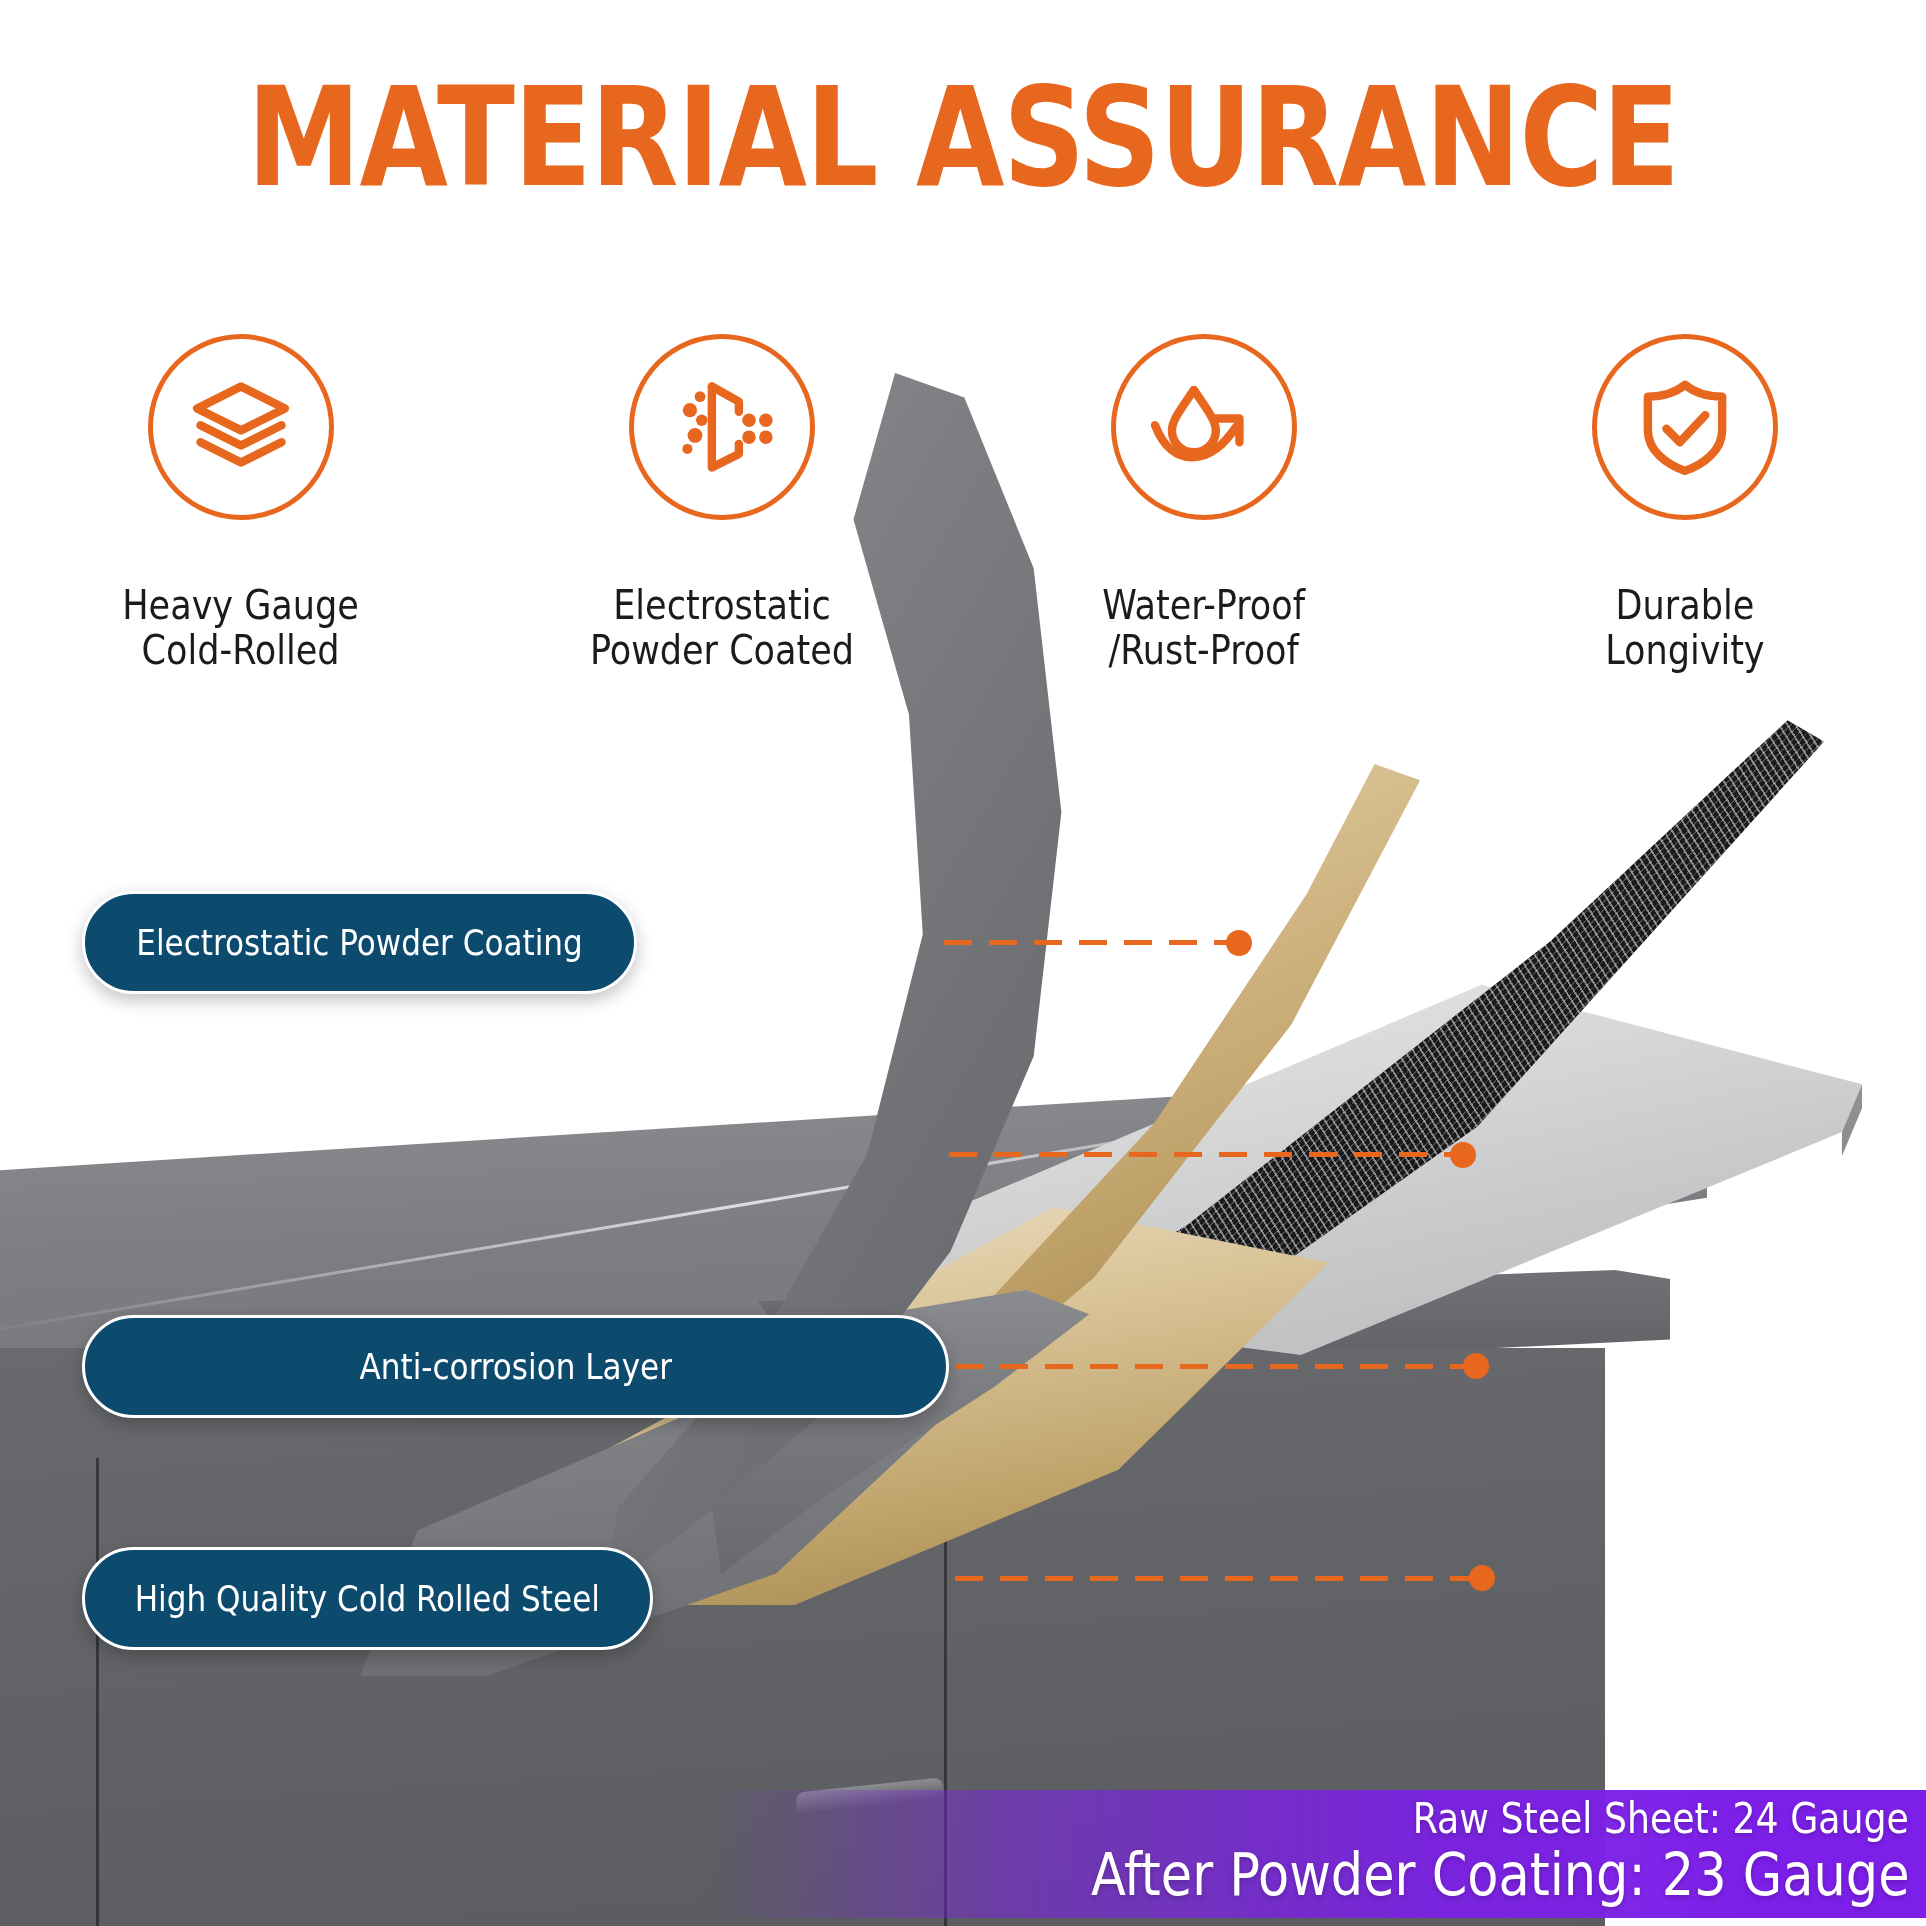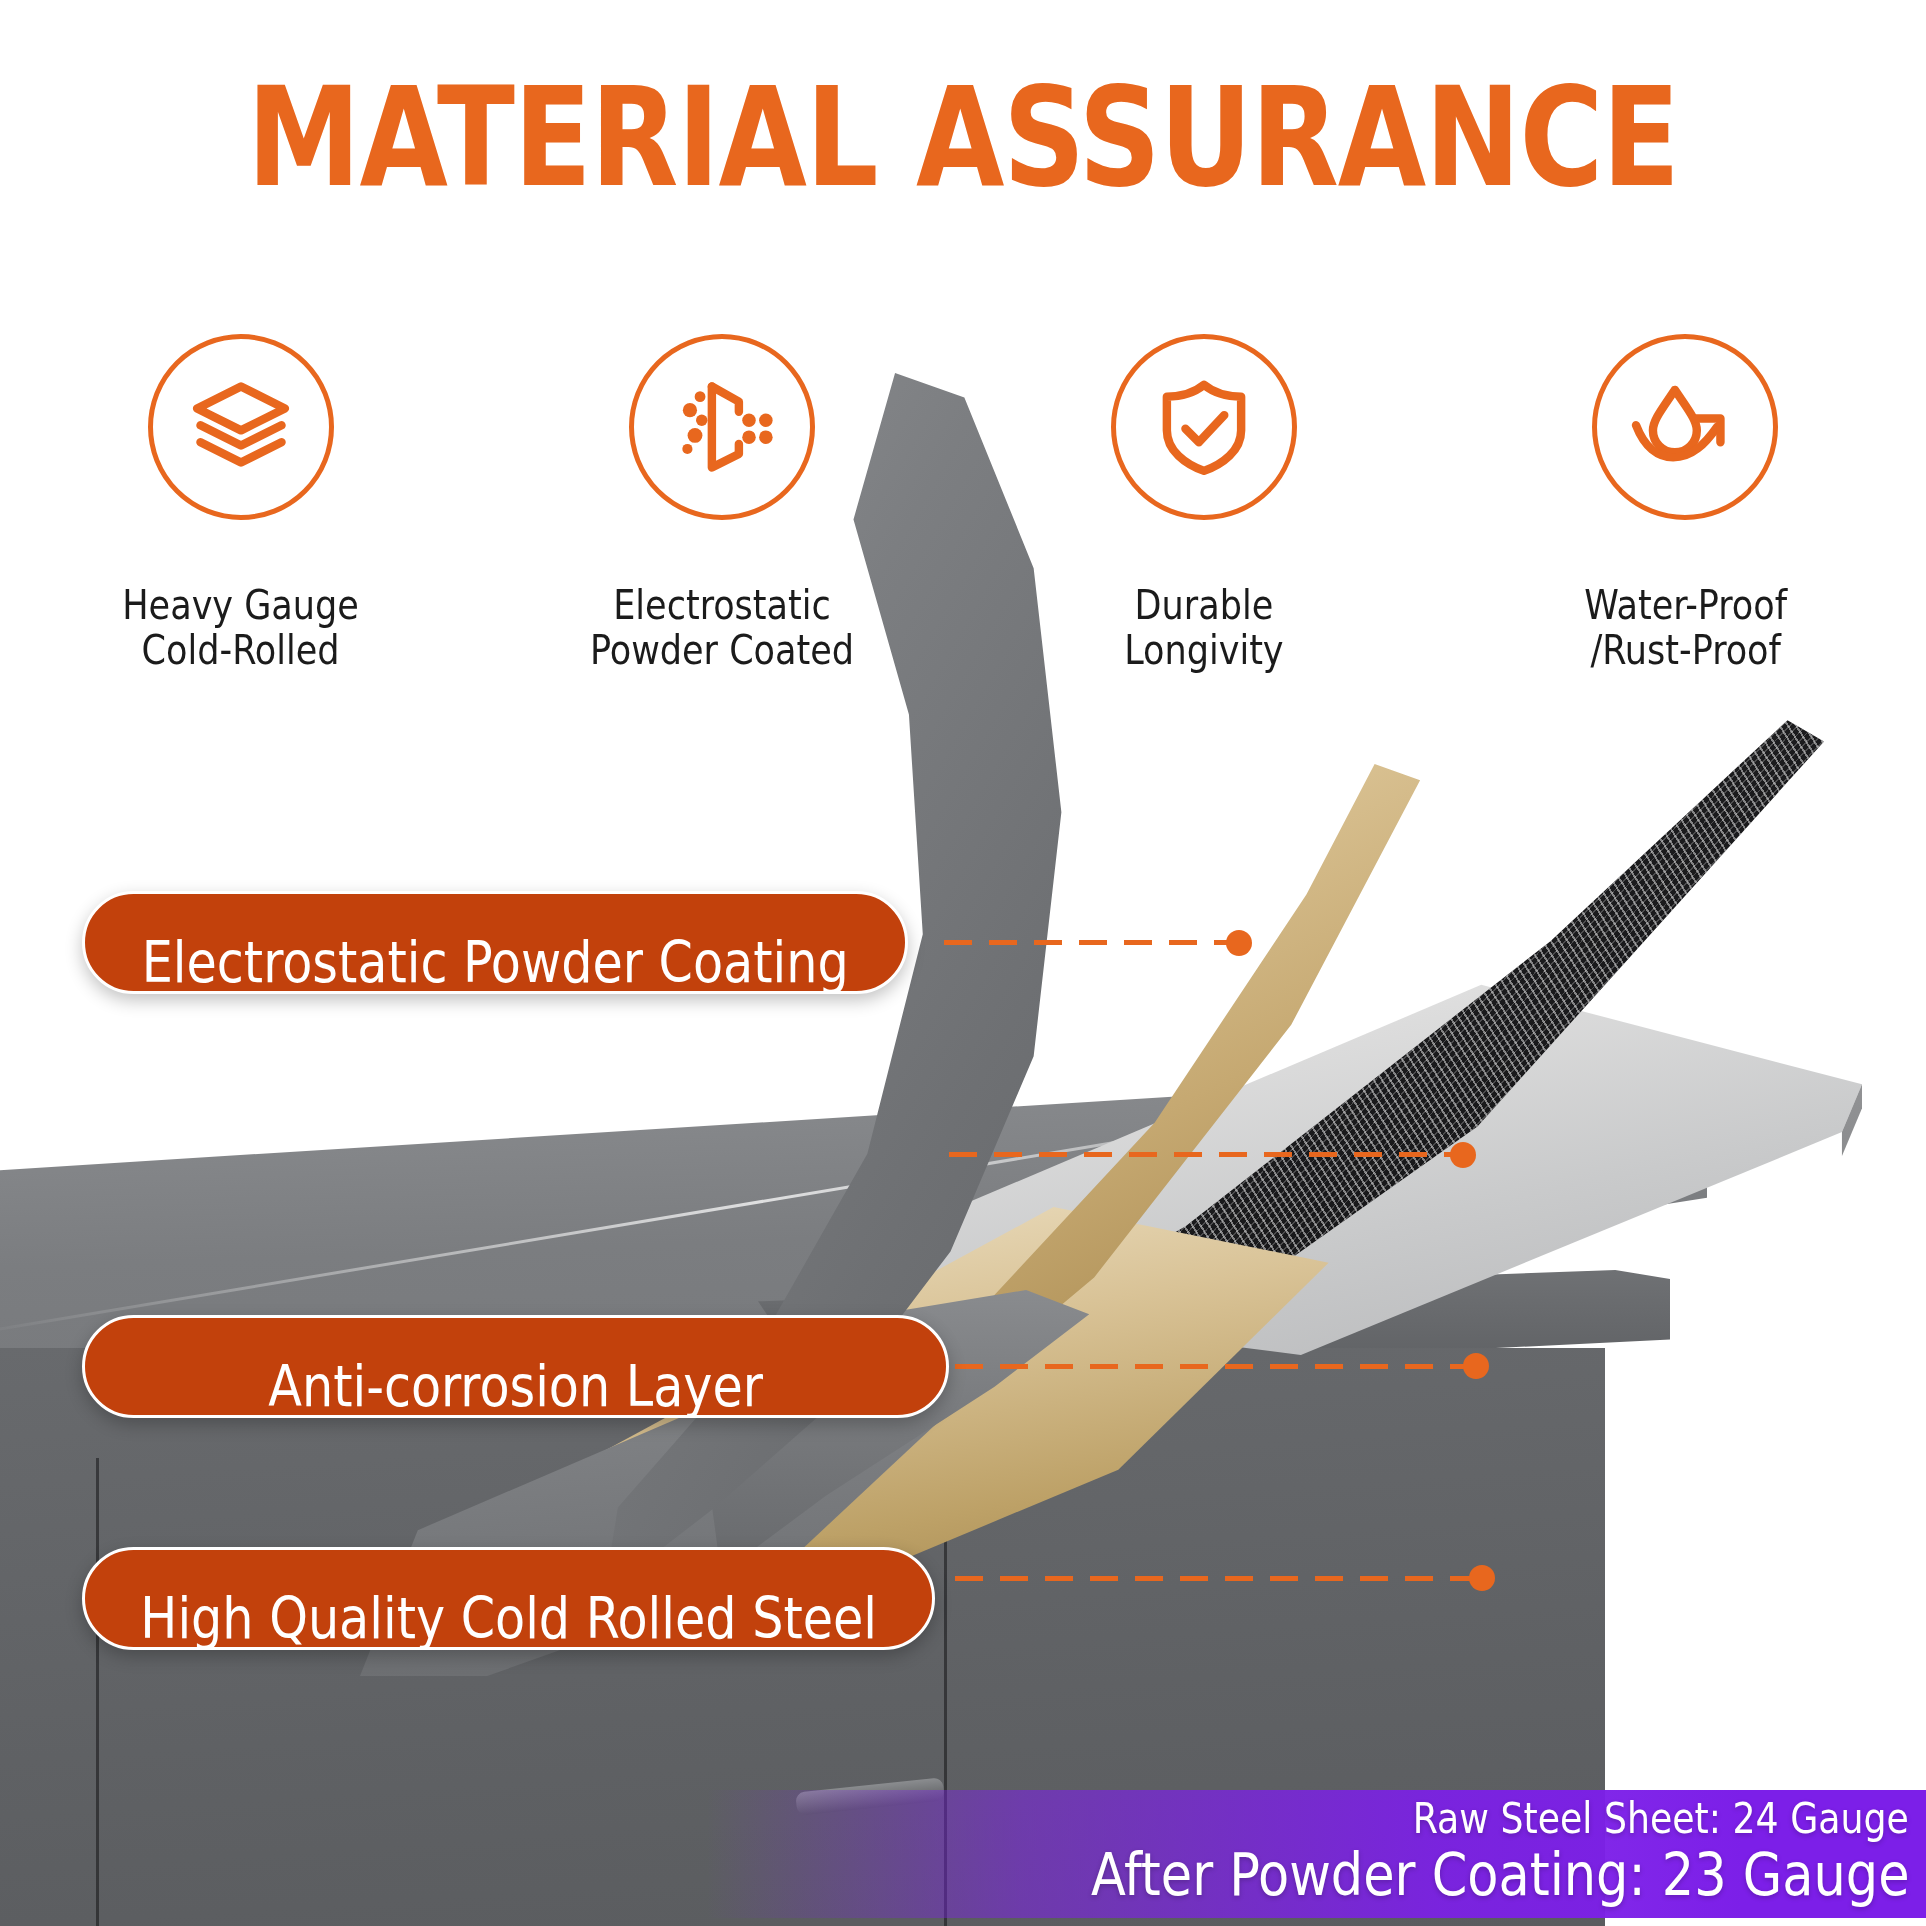--- a/index.html
+++ b/index.html
@@ -129,28 +129,28 @@
   .sheet-gray-left {
     position:absolute; left:360px; top:751px; width:578px; height:270px;
     background:linear-gradient(175deg,#828487 0%,#737578 60%,#6a6c6f 100%);
     clip-path:polygon(60% 0%, 100% 6%, 72% 62%, 22% 100%, 0% 100%, 10% 46%);
   }
 
   
   .pill {
     position:absolute;
     height:103px;
-    background:#c2410c;
+    background:#0c4a6e;
     border:3.2px solid #ffffff;
     border-radius:58px;
     box-shadow:0 6.4px 16.7px rgba(0,0,0,.24);
-    display:flex; align-items:flex-end;
+    display:flex; align-items:center;
     color:#ffffff;
     font-family:"Liberation Sans Narrow","DejaVu Sans Condensed","Liberation Sans",sans-serif;
-    font-size:57px; line-height:1;
+    font-size:36px; line-height:1;
     white-space:nowrap;
     z-index:30;
   }
   .pill span { display:block; transform:scaleX(0.96); }
 
   .connector {
     position:absolute; height:5.1px; z-index:29;
     background-image:linear-gradient(90deg,#E8671E 0 28px, rgba(0,0,0,0) 28px 45px);
     background-size:45px 5.1px; background-repeat:repeat-x;
   }
@@ -217,41 +217,41 @@
       </div>
       <div class="f-label">
         <span>Electrostatic</span>
         <span>Powder Coated</span>
       </div>
     </div>
 
     <div class="feature">
       <div class="f-circle">
         <svg viewBox="0 0 64 64" fill="none" stroke="#E8671E" stroke-width="5" stroke-linejoin="round" stroke-linecap="round">
-          <path d="M32 7 C26 12 18 14 10 14 L10 34 C10 46 21 54 32 58 C43 54 54 46 54 34 L54 14 C46 14 38 12 32 7 Z"></path>
-          <path d="M21 33 L29 41 L44 25"></path>
-        </svg>
-      </div>
-      <div class="f-label">
-        <span>Durable</span>
-        <span>Longivity</span>
-      </div>
-    </div>
-
-    <div class="feature">
-      <div class="f-circle">
-        <svg viewBox="0 0 64 64" fill="none" stroke="#E8671E" stroke-width="5" stroke-linejoin="round" stroke-linecap="round">
           <path d="M26 10 C18 22 13 28 13 34 A13 13 0 0 0 39 34 C39 28 34 22 26 10 Z"></path>
           <path d="M3 31 C8 44 16 50 25 50 C36 50 44 42 51 32"></path>
           <path d="M38 27 L53 27 L53 41"></path>
         </svg>
       </div>
       <div class="f-label">
         <span>Water-Proof</span>
         <span>/Rust-Proof</span>
+      </div>
+    </div>
+
+    <div class="feature">
+      <div class="f-circle">
+        <svg viewBox="0 0 64 64" fill="none" stroke="#E8671E" stroke-width="5" stroke-linejoin="round" stroke-linecap="round">
+          <path d="M32 7 C26 12 18 14 10 14 L10 34 C10 46 21 54 32 58 C43 54 54 46 54 34 L54 14 C46 14 38 12 32 7 Z"></path>
+          <path d="M21 33 L29 41 L44 25"></path>
+        </svg>
+      </div>
+      <div class="f-label">
+        <span>Durable</span>
+        <span>Longivity</span>
       </div>
     </div>
 
   </div>
 
   <div id="illustration">
 
     <div class="cab-topface"></div>
     <div class="cab-edge-hl" style="left:-39px; top:679px; width:1618px; transform:rotate(-9.5deg); transform-origin:0 0;"></div>
     <div class="cab-lip"></div>

